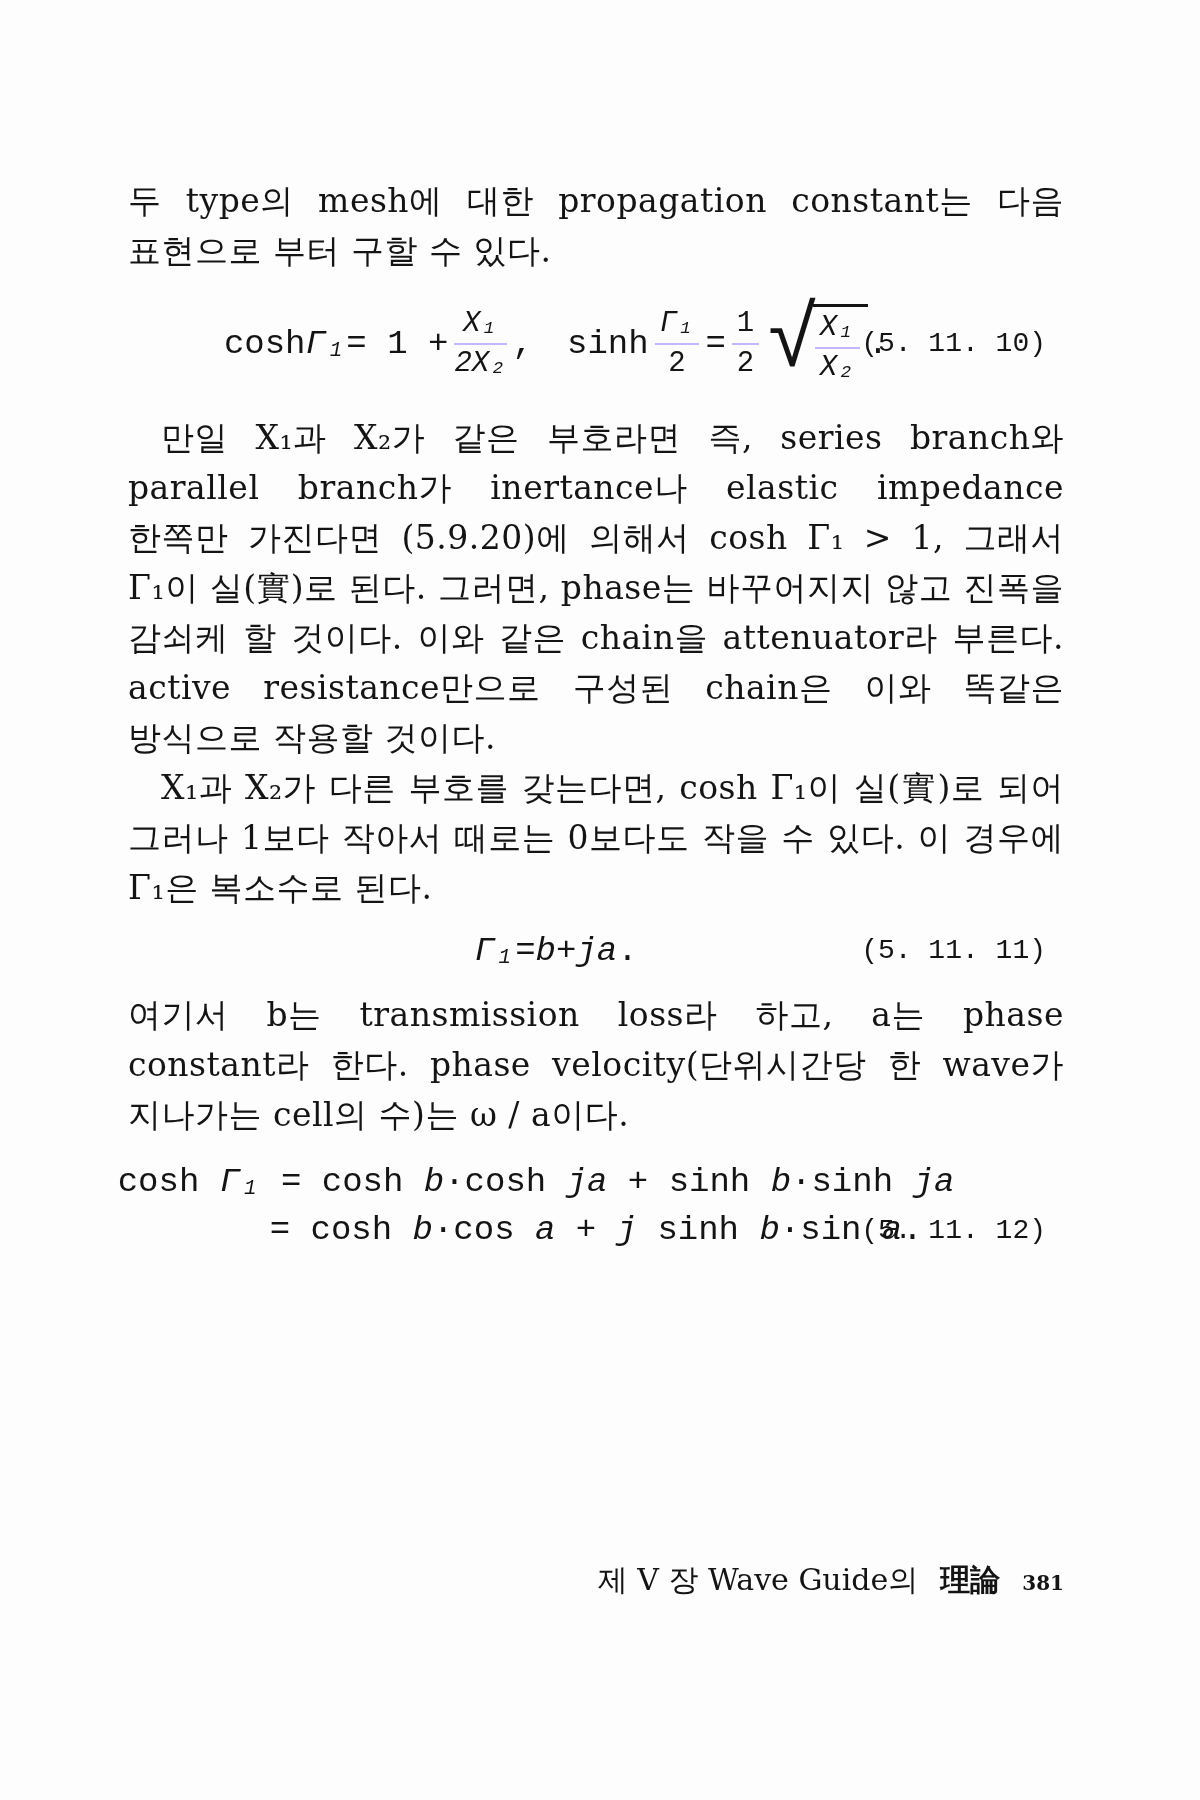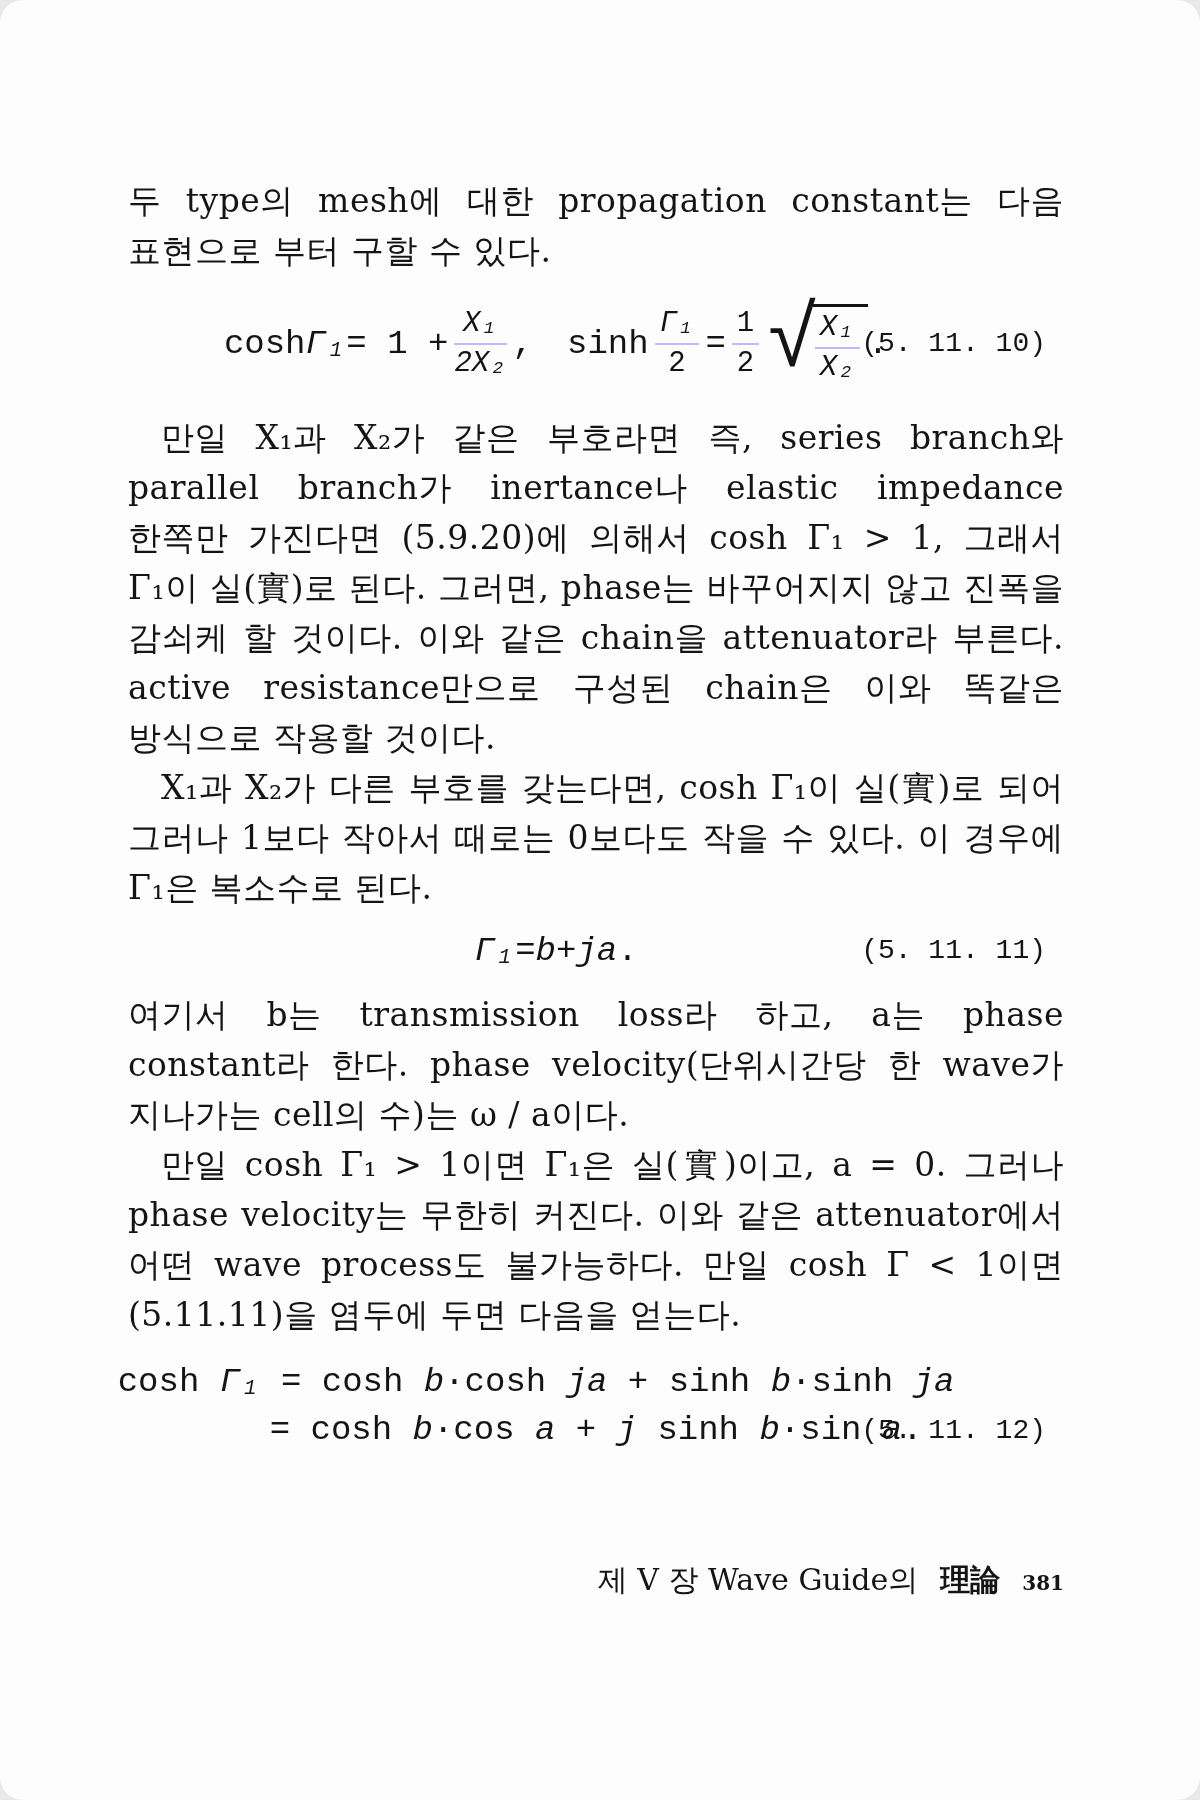--- a/index.html
+++ b/index.html
@@ -10,21 +10,20 @@
   .page {
     position: relative;
     width: 1200px;
     height: 1800px;
     margin: 0 auto;
     background: #fdfdfd;
     color: #141414;
     overflow: hidden;
     box-sizing: border-box;
     padding: 176px 136px 0 128px;
-    border-radius: 23px;
   }
   .body-para {
     margin: 0;
     font-size: 33px;
     line-height: 50px;
     text-align: justify;
     letter-spacing: 0.5px;
     word-break: keep-all;
   }
   .body-para.indent { text-indent: 1em; }
@@ -153,21 +152,20 @@
       <span class="var">ja</span>
       <span class="rm">.</span>
     </div>
     <span class="eq-number">(5. 11. 11)</span>
   </div>
 
   <div class="gap-sm"></div>
 
   <p class="body-para">여기서 b는 transmission loss라 하고, a는 phase constant라 한다. phase velocity(단위시간당 한 wave가 지나가는 cell의 수)는 ω / a이다.</p>
 
-  <p class="body-para indent">만일 cosh Γ₁ &gt; 1이면 Γ₁은 실(實)이고, a = 0. 그러나 phase velocity는 무한히 커진다. 이와 같은 attenuator에서 어떤 wave process도 불가능하다. 만일 cosh Γ &lt; 1이면 (5.11.11)을 염두에 두면 다음을 얻는다.</p>
 
   <div class="gap-sm"></div>
 
   <div class="eq-row">
     <div class="eq-stack">
       <div class="eq-line">
         <span class="rm">cosh </span><span class="var">Γ₁</span><span class="rm"> = cosh </span><span class="var">b</span><span class="rm">·cosh </span><span class="var">ja</span><span class="rm"> + sinh </span><span class="var">b</span><span class="rm">·sinh </span><span class="var">ja</span>
       </div>
       <div class="eq-line cont">
         <span class="rm">= cosh </span><span class="var">b</span><span class="rm">·cos </span><span class="var">a</span><span class="rm"> + </span><span class="var">j</span><span class="rm"> sinh </span><span class="var">b</span><span class="rm">·sin </span><span class="var">a</span><span class="rm">.</span>

